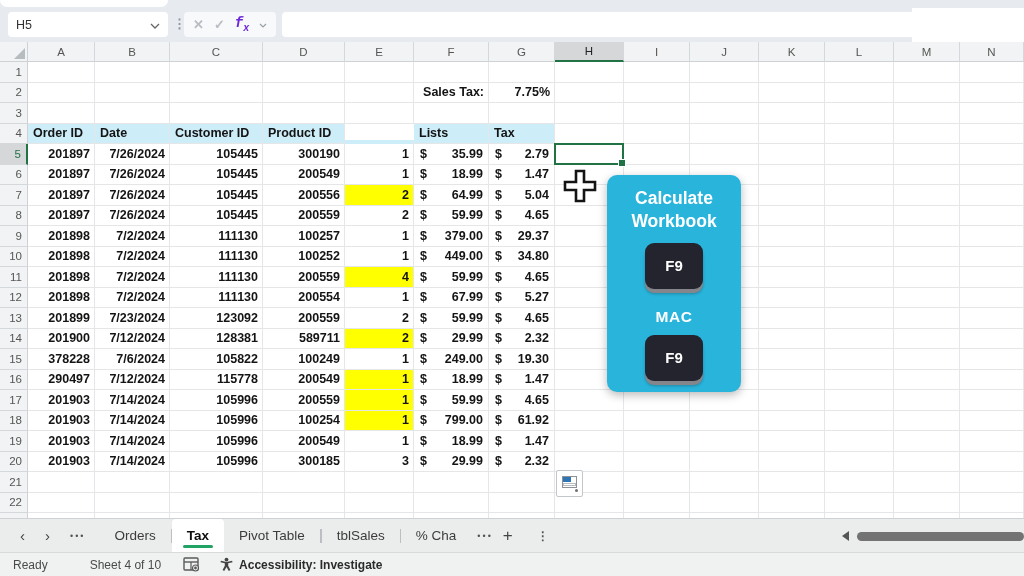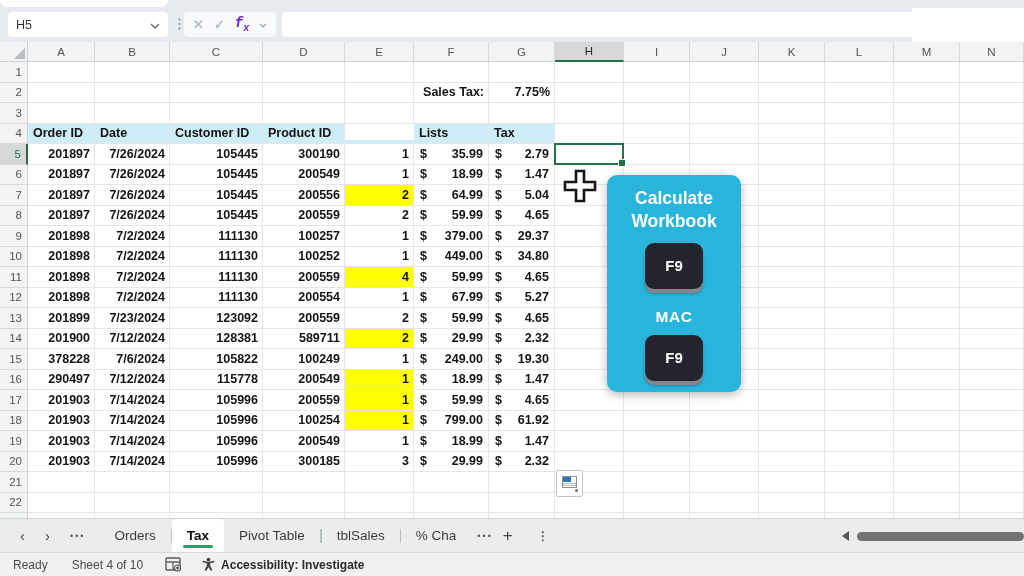--- a/index.html
+++ b/index.html
@@ -81,21 +81,21 @@
   .tab-sep{width:1px;height:14px;background:#bcbfc1;align-self:center;}
   .tab-add{margin-left:10px;font-size:17px;color:#444;}
   .tab-dots{margin-left:24px;color:#555;font-weight:700;font-size:12px;}
   .hscroll{position:absolute;left:832px;top:0;height:34px;width:192px;display:flex;align-items:center;}
   .hs-arrow{width:0;height:0;border-style:solid;border-width:5px 7px 5px 0;border-color:transparent #555 transparent transparent;margin-left:10px;}
   .hs-thumb{margin-left:8px;width:180px;height:9px;border-radius:5px;background:#737373;}
   
   .statusbar{position:absolute;left:0;top:552px;width:1024px;height:24px;background:#f0f1f1;
              border-top:1px solid #d8dadc;display:flex;align-items:center;font-size:12px;color:#4a4a4a;box-sizing:border-box;}
   .sb-ready{margin-left:13px;}
-  .sb-sheet{margin-left:24px;}
+  .sb-sheet{margin-left:42px;}
   .sb-macro{margin-left:22px;display:flex;align-items:center;}
   .sb-acc{margin-left:18px;display:flex;align-items:center;gap:5px;font-weight:700;color:#2b2b2b;}
 </style>
 </head>
 <body>
 
 <div class="top-strip">
   <div class="top-partial"></div>
 </div>
 

